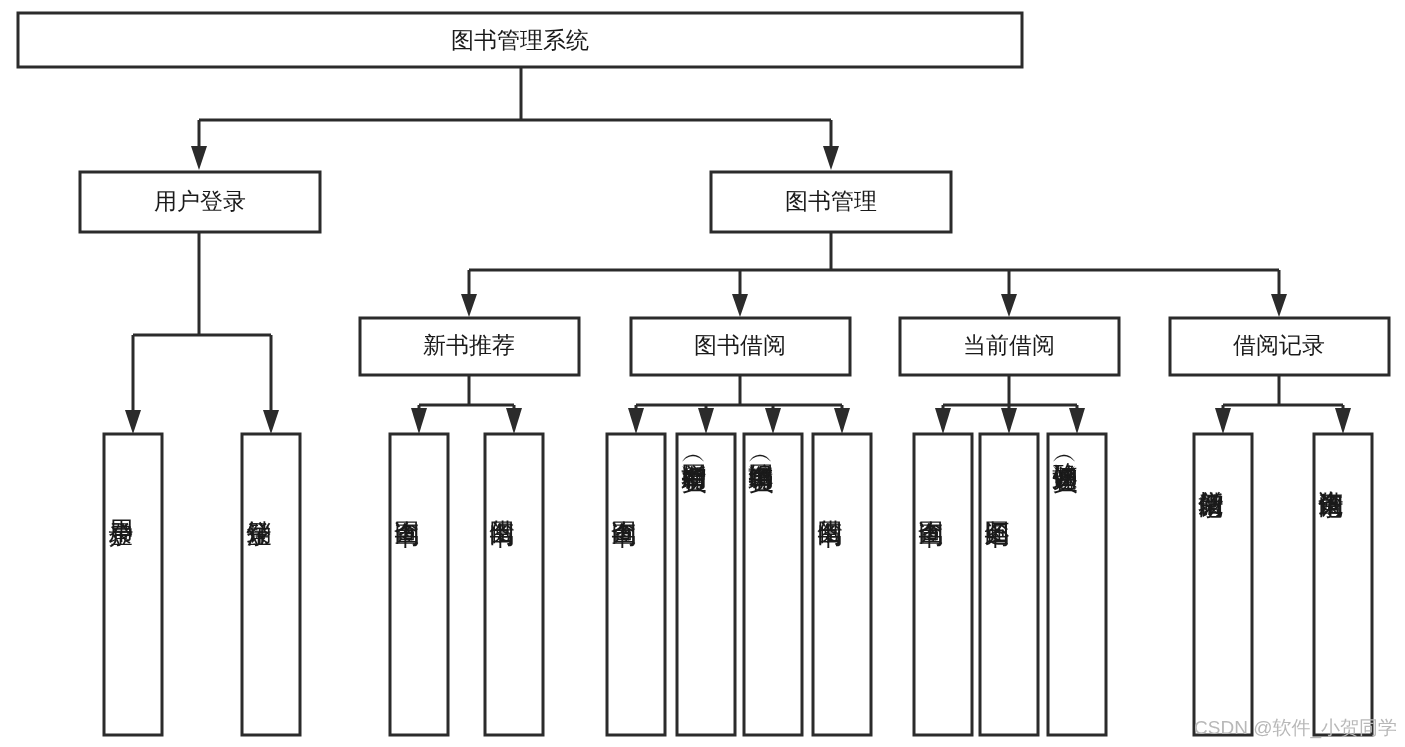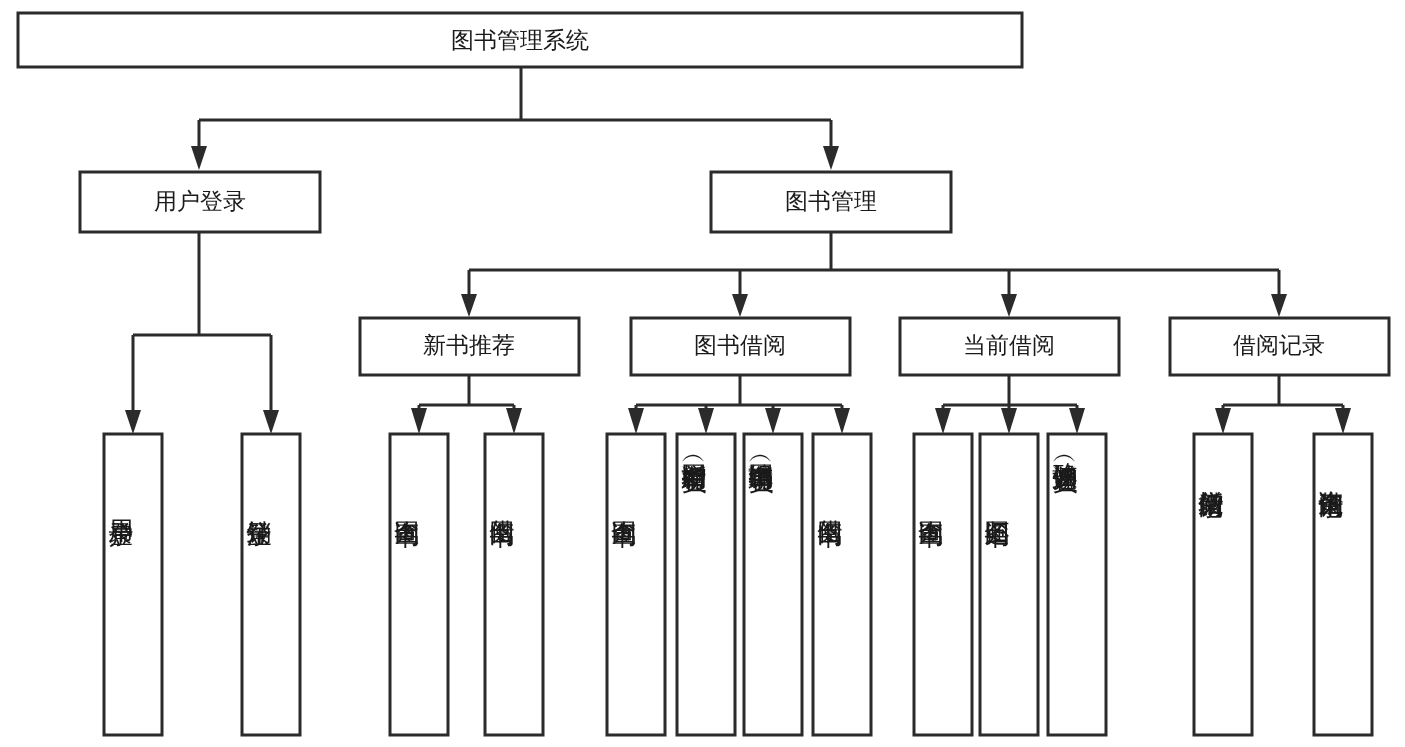--- a/index.html
+++ b/index.html
@@ -216,13 +216,14 @@
   <div class="vlabel" style="left:748px; top:443px; height:290px;">编辑图书（管理员）</div>
   <div class="vlabel" style="left:817px; top:500px; height:230px;">借阅图书</div>
 
   <div class="vlabel" style="left:918px; top:500px; height:230px;">查询图书</div>
   <div class="vlabel" style="left:984px; top:500px; height:230px;">归还图书</div>
   <div class="vlabel" style="left:1052px; top:443px; height:290px;">确认归还（管理员）</div>
 
   <div class="vlabel" style="left:1198px; top:470px; height:260px;">新增借阅记录</div>
   <div class="vlabel" style="left:1318px; top:470px; height:260px;">查询借阅记录</div>
 
+  <div class="watermark">CSDN @软件_小贺同学</div>
 </div>
 
 </body></html>

